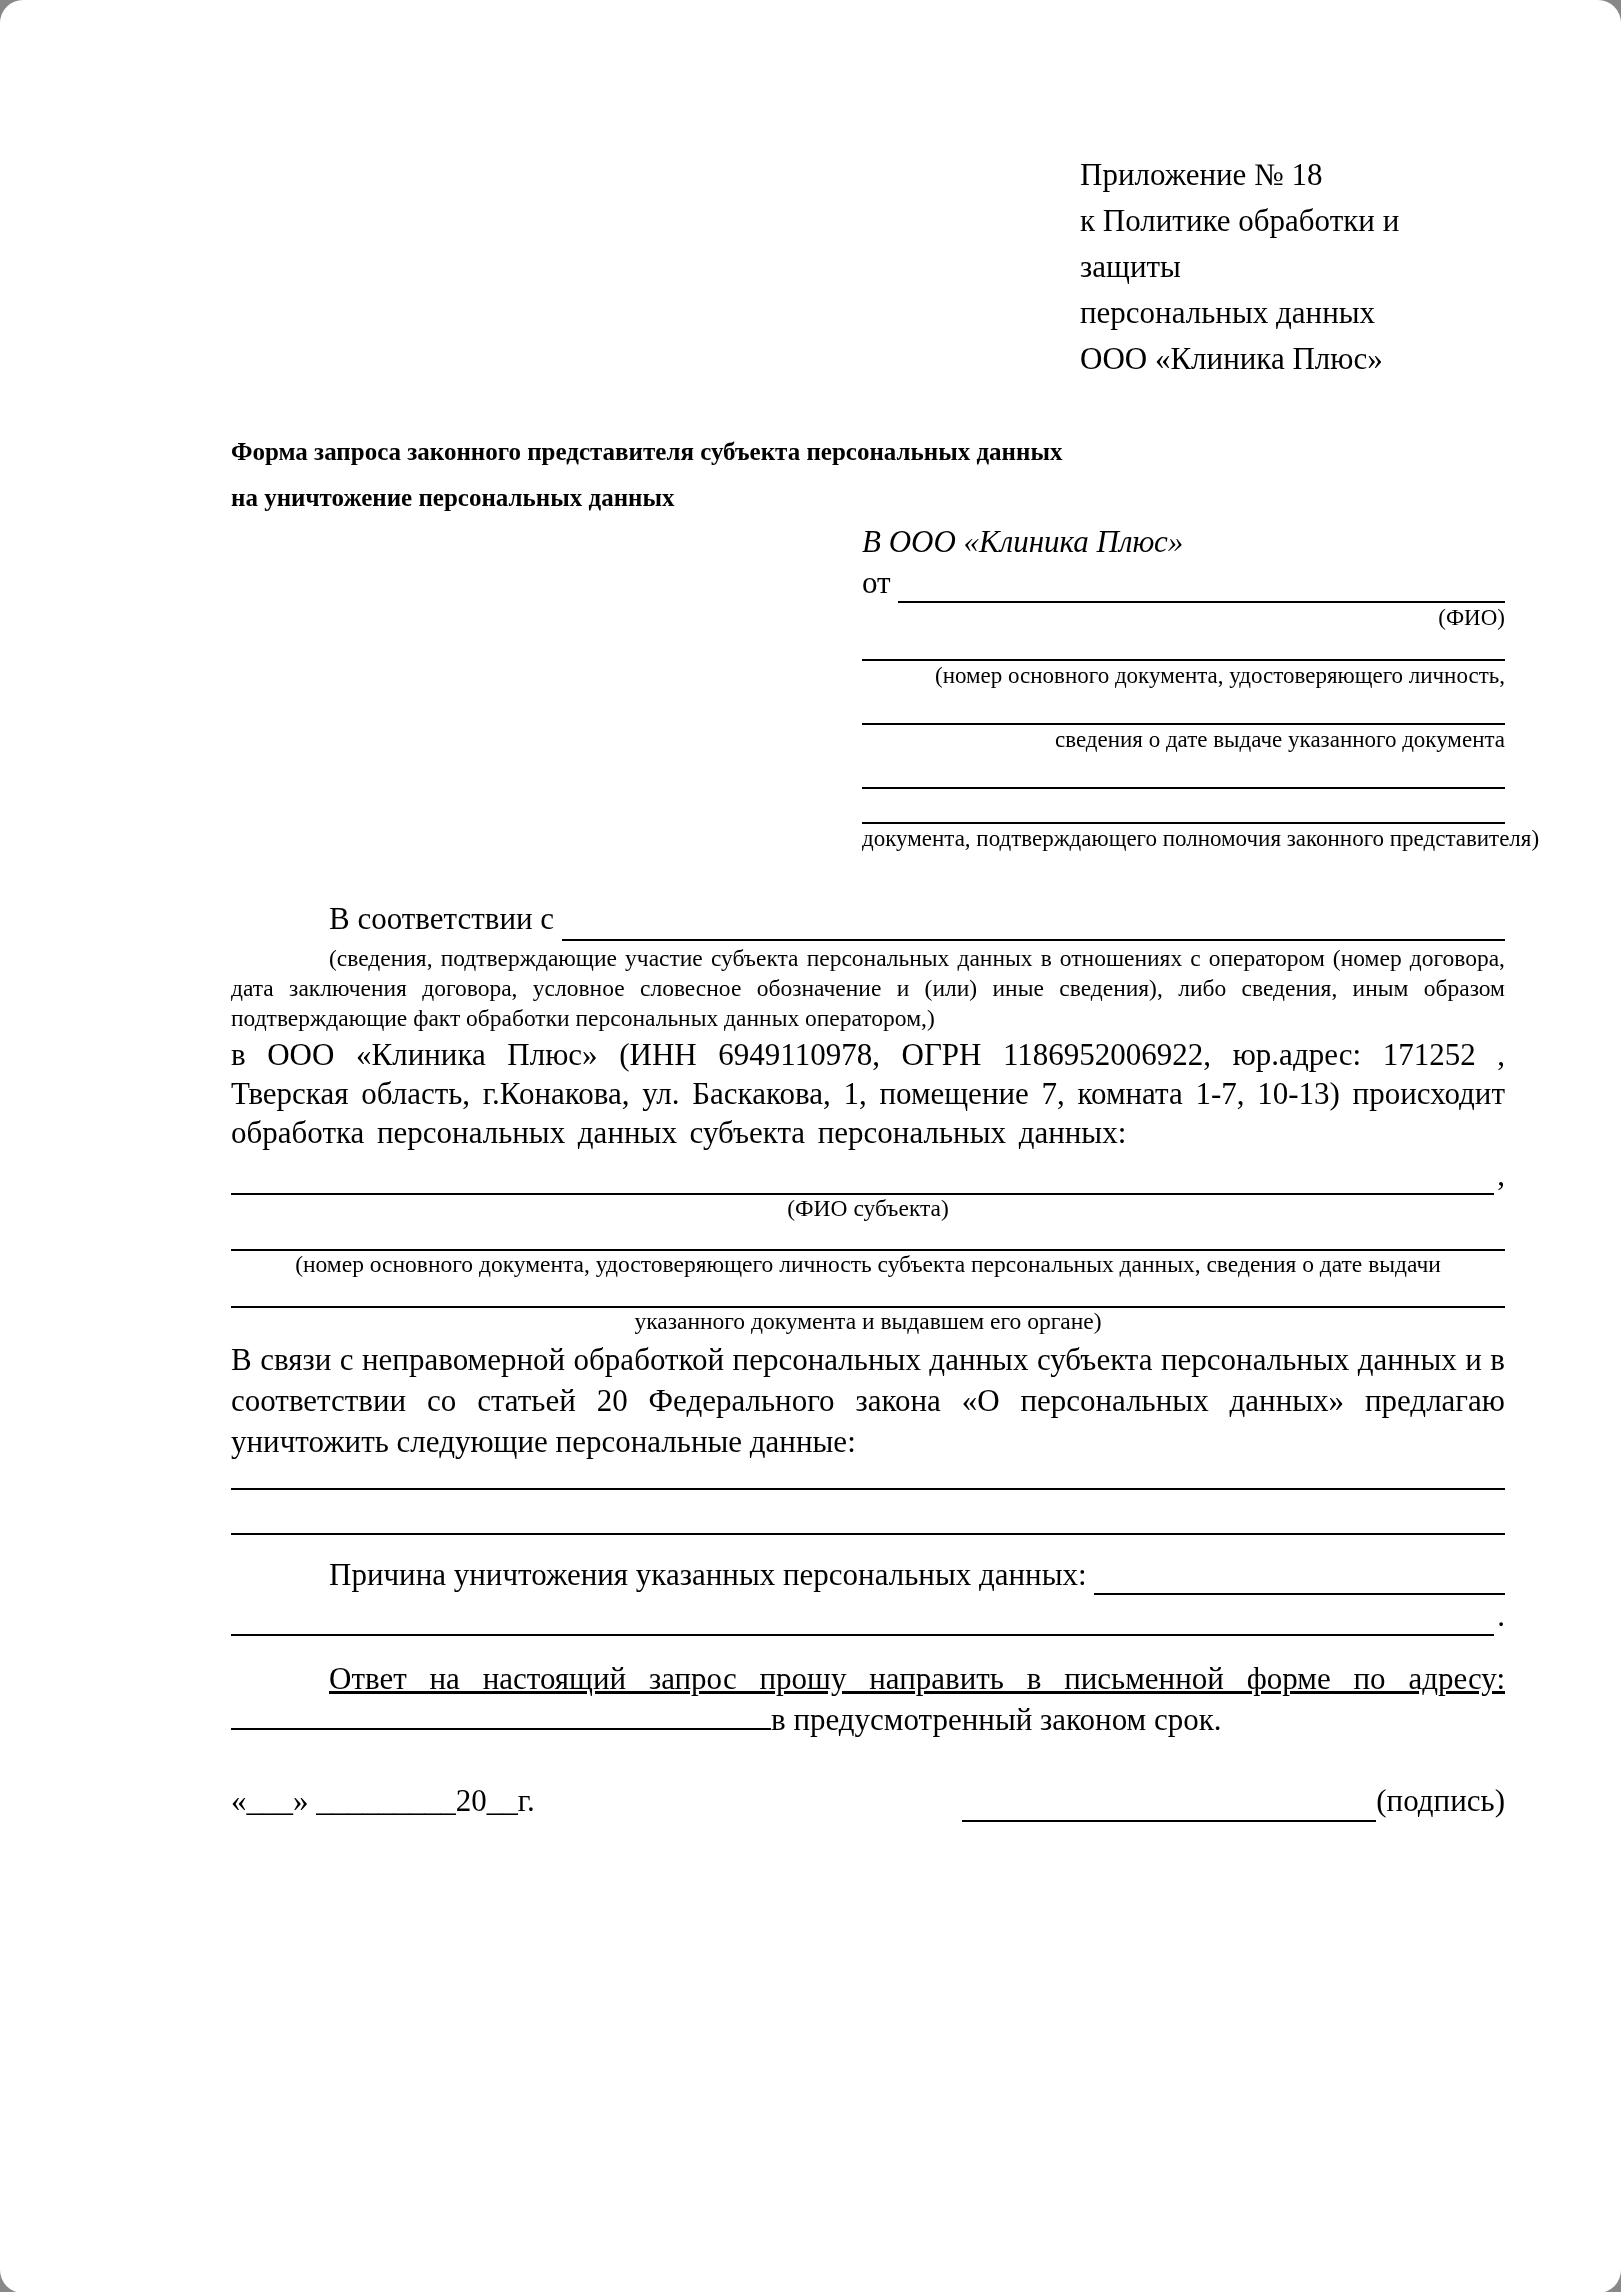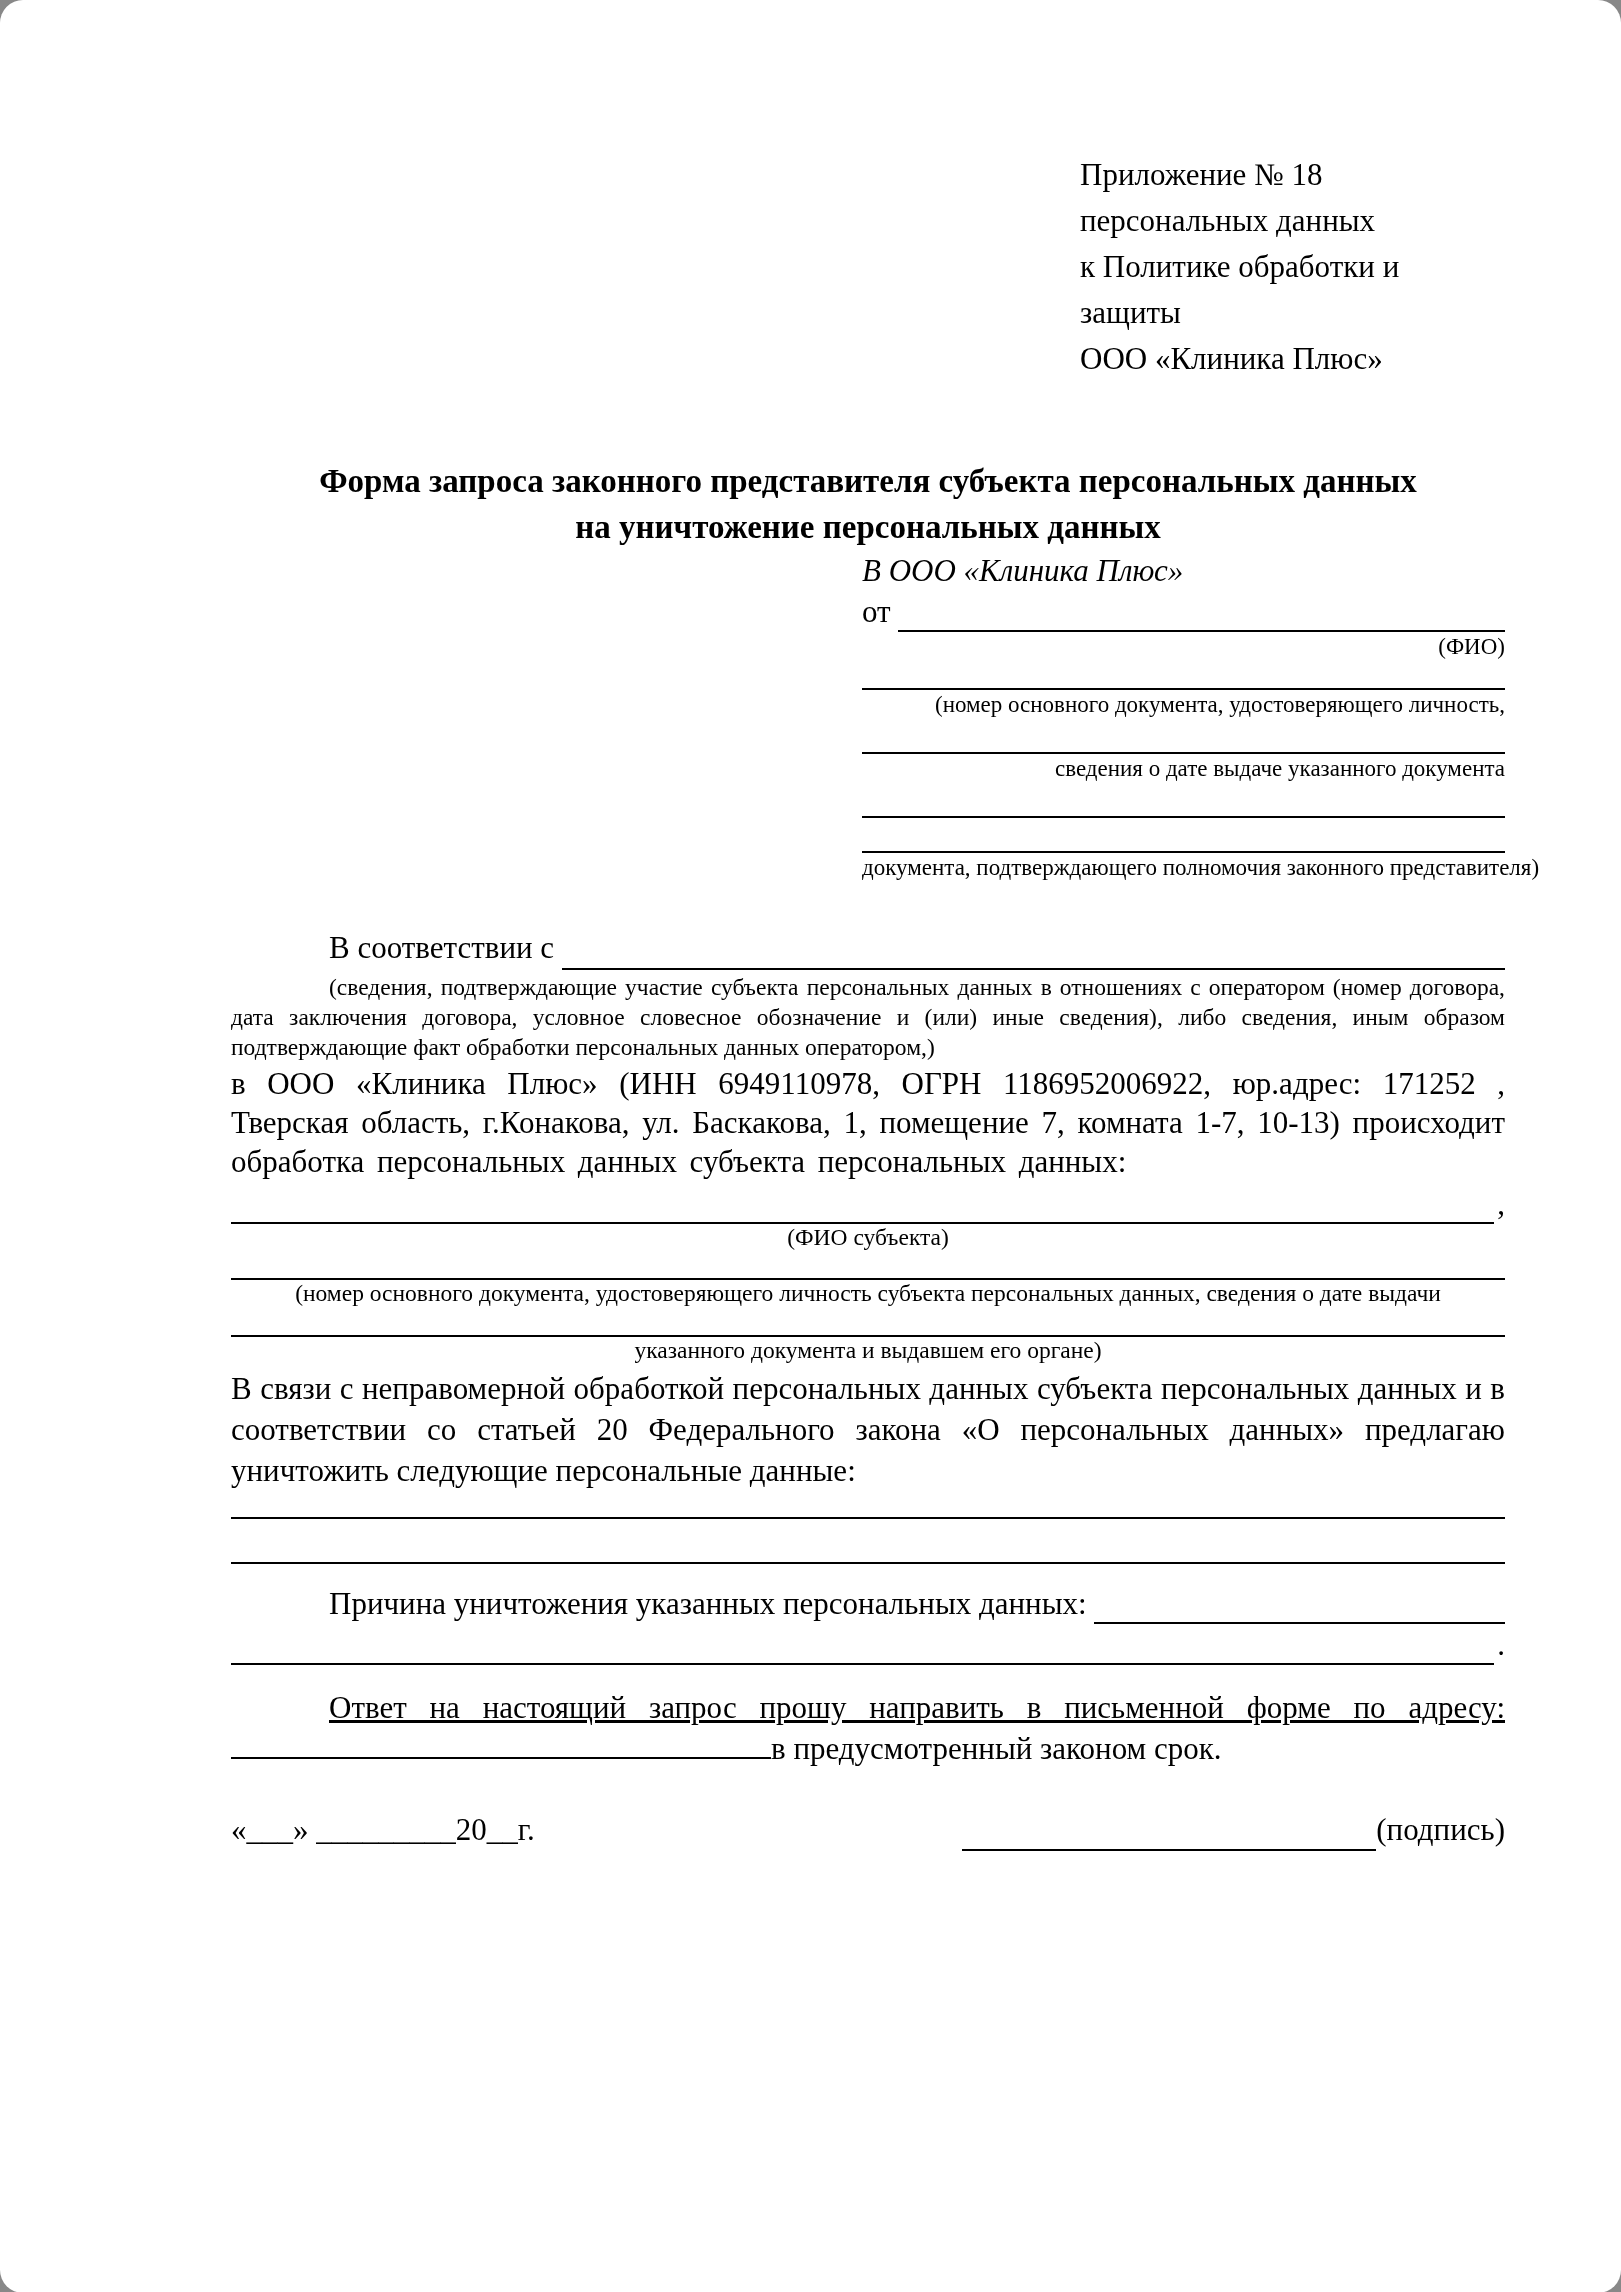--- a/index.html
+++ b/index.html
@@ -14,24 +14,23 @@
     font-family: "Liberation Serif", "DejaVu Serif", serif;
     font-size: 31px;
     padding: 152px 116px 0 231px;
     overflow: hidden;
     border-radius: 23px;
   }
   
   .header-block { margin-left: 849px; line-height: 46px; }
   
   .doc-title {
-    margin-top: 76px;
-    text-align: center;
+    margin-top: 47px;
     font-weight: bold;
-    font-size: 33px;
+    font-size: 25px;
     line-height: 46px;
   }
   
   .addressee { margin-left: 631px; width: 643px; }
   .addr-to { line-height: 41px; font-style: italic; }
   .row { display: flex; align-items: flex-end; line-height: 41px; }
   .row .fill { flex: 1 1 auto; border-bottom: 2.9px solid #000; margin-left: 7.8px; height: 35px; }
   .row .fill.no-ml { margin-left: 0; }
   .row .tail { padding-left: 2.9px; }
   .cap {
@@ -79,22 +78,22 @@
   .sig { display: flex; align-items: flex-end; }
   .sig-line { width: 414px; height: 33px; }
 </style>
 </head>
 <body>
 
 <div class="page">
 
   <div class="header-block">
     <div>Приложение № 18</div>
+    <div>к Политике обработки и защиты</div>
     <div>персональных данных</div>
-    <div>к Политике обработки и защиты</div>
     <div>ООО «Клиника Плюс»</div>
   </div>
 
   <div class="doc-title">
     <div>Форма запроса законного представителя субъекта персональных данных</div>
     <div>на уничтожение персональных данных</div>
   </div>
 
   <div class="addressee">
     <div class="addr-to">В ООО «Клиника Плюс»</div>

